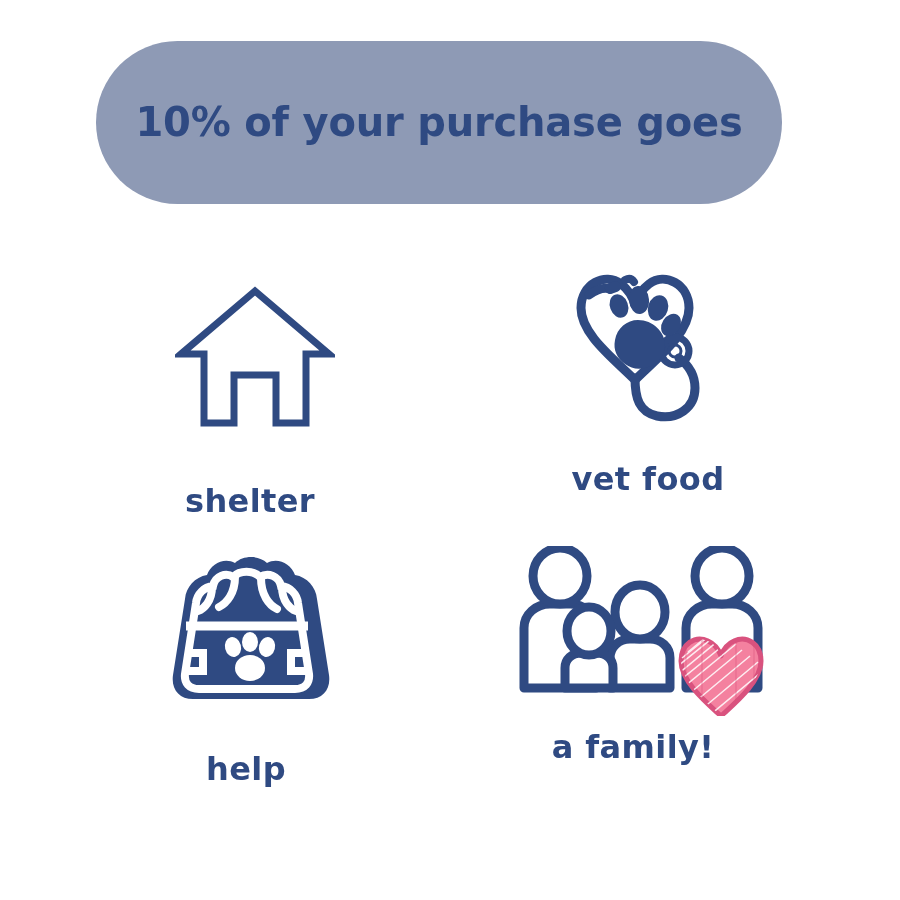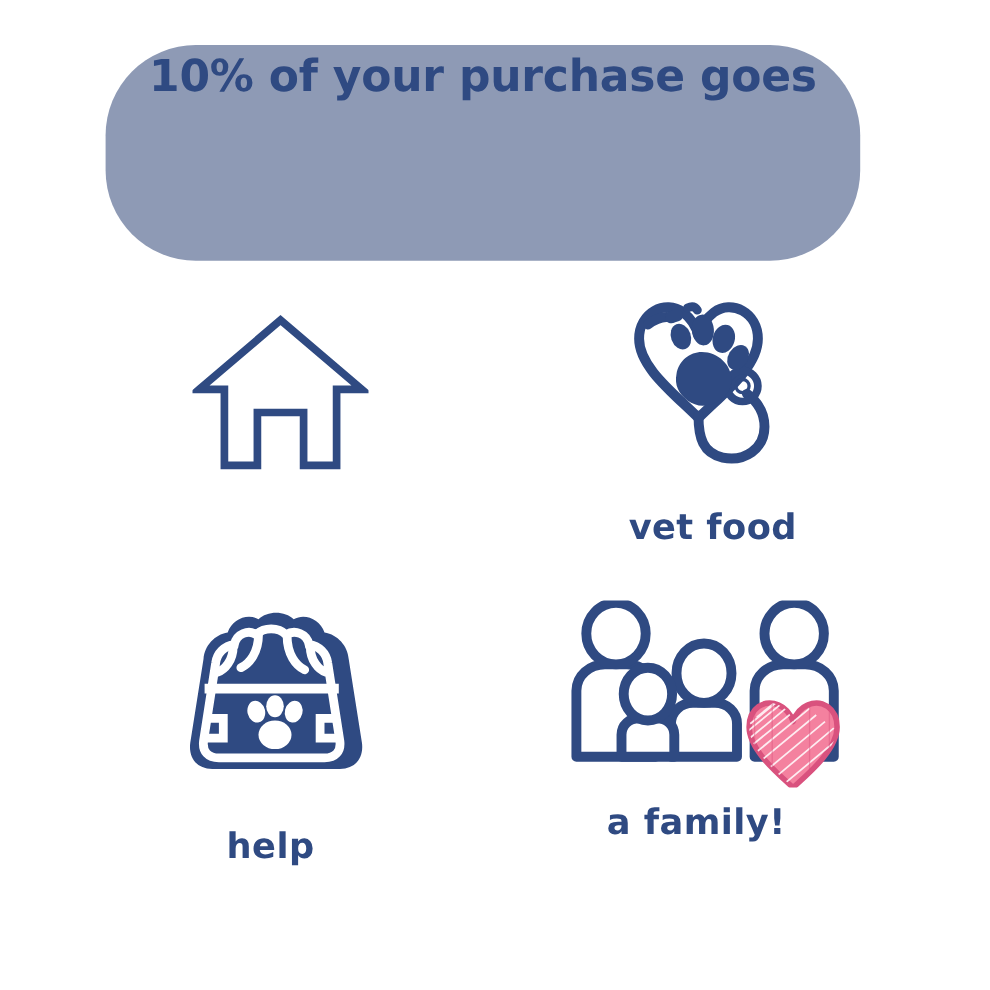--- a/index.html
+++ b/index.html
@@ -12,27 +12,27 @@
   #poster {
     position:relative;
     width:900px; height:900px;
     background:#ffffff;
   }
 
   
   .banner {
     position:absolute;
     left:96px; top:41px;
-    width:686px; height:196px;
+    width:686px; height:163px;
     background:#8e9ab5;
     border-radius:82px;
     display:flex;
-    flex-direction:column;
+    flex-direction:row;
     align-items:center;
-    justify-content:flex-start;
+    justify-content:center;
   }
   .banner-line {
     color:#2f4a82;
     font-family:"DejaVu Sans", sans-serif;
     font-size:40px;
     font-weight:bold;
     letter-spacing:-0.2px;
     line-height:1.48;
     white-space:nowrap;
     text-align:center;
@@ -93,20 +93,21 @@
   </div>
 
   <div class="grid">
 
     <div class="cell cell-shelter">
       <div class="icon-box">
         <svg width="160" height="150" viewBox="0 0 160 150">
           <path d="M6 72 L80 9 L154 72 L131 72 L131 141 L101 141 L101 93 L59 93 L59 141 L29 141 L29 72 Z" fill="none" stroke="#2f4a82" stroke-width="7" stroke-linejoin="miter" stroke-linecap="butt"></path>
         </svg>
       </div>
+      <div class="cell-label">shelter</div>
     </div>
 
     <div class="cell cell-vet">
       <div class="icon-box">
         <svg width="185" height="170" viewBox="0 0 185 170">
 
           <path d="M28 50 C28 26 52 14 68 26 C76 32 80 40 82 47
                    C84 40 88 32 96 26 C112 14 136 26 136 50
                    C136 76 104 100 82 122
                    C60 100 28 76 28 50 Z" fill="none" stroke="#2f4a82" stroke-width="9" stroke-linejoin="round" stroke-linecap="round"></path>

